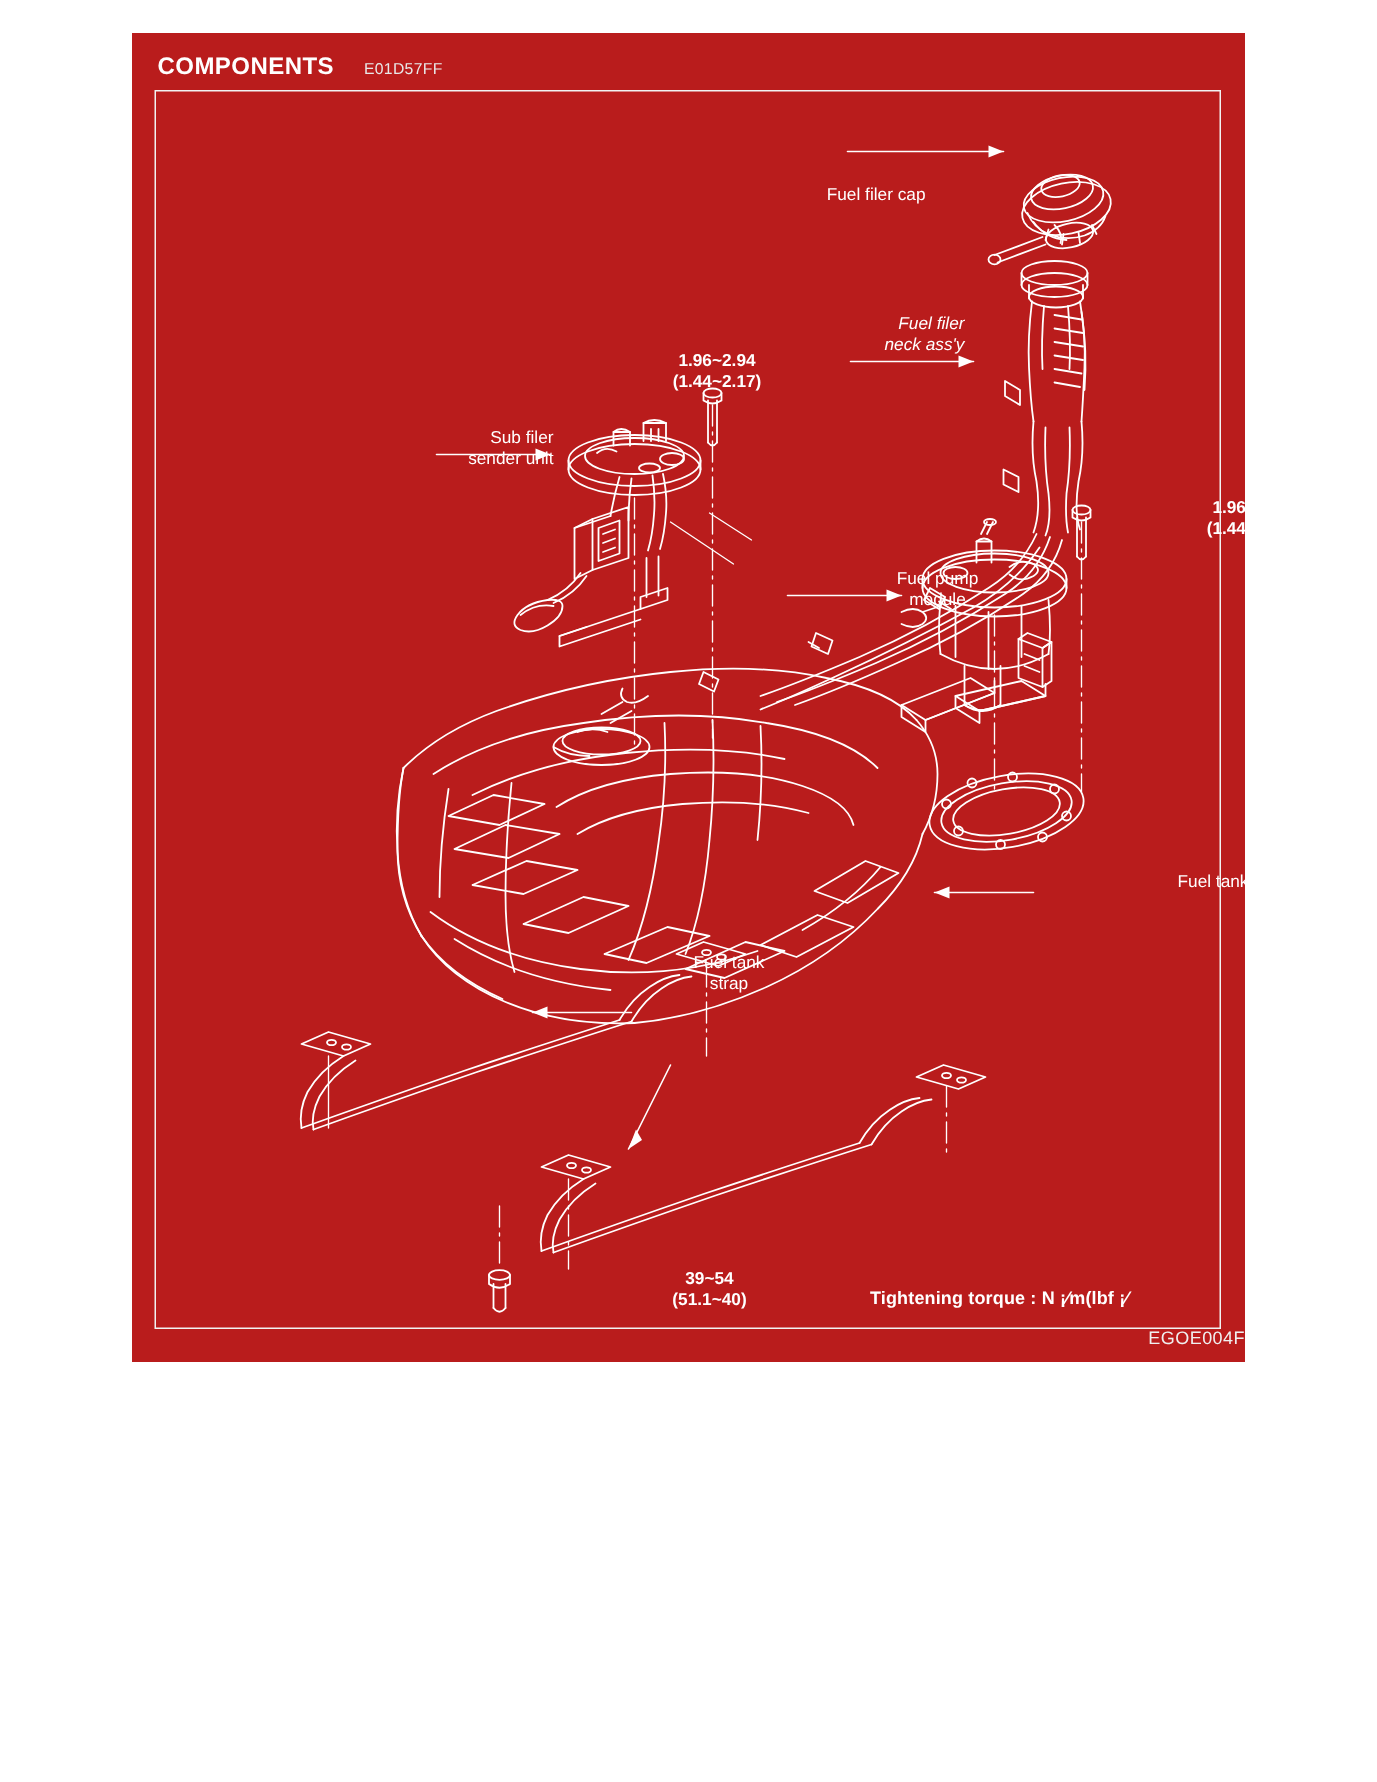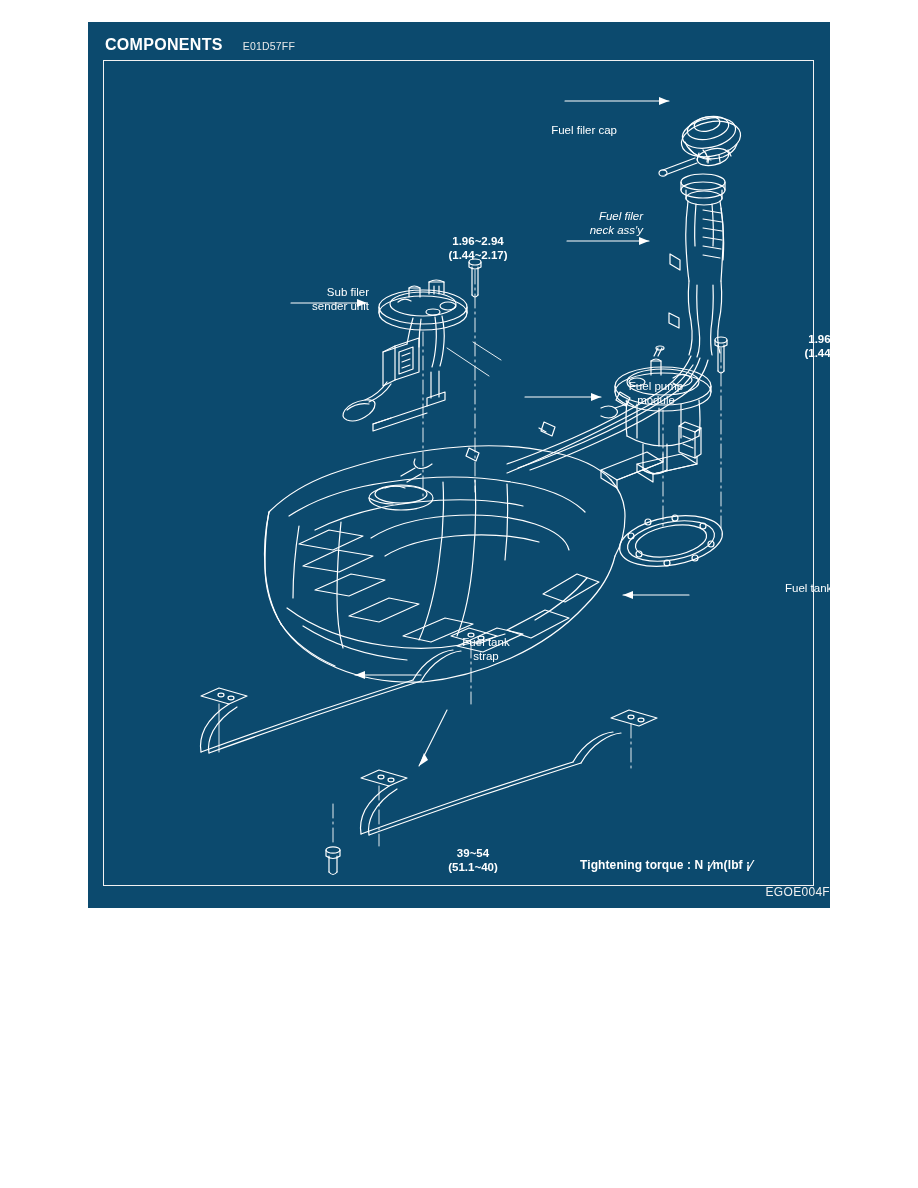--- a/index.html
+++ b/index.html
@@ -15,21 +15,21 @@
     overflow: hidden;
   }
 
   
   #figure-page {
     position: absolute;
     left: 88px;
     top: 22px;
     width: 742px;
     height: 886px;
-    background: #0c4a6e;
+    background: #b91c1c;
   }
 
   #figure-header {
     position: absolute;
     left: 17px;
     top: 14px;
     display: flex;
     align-items: baseline;
     gap: 20px;
   }
@@ -400,21 +400,21 @@
   </svg>
 
   <div class="callout right-al" style="left:437px; top:102px; width:92px;">Fuel filer cap</div>
 
   <div class="callout right-al" style="left:463px; top:188px; width:92px;font-style:italic;">Fuel filer
 neck ass'y</div>
 
   <div class="callout right-al" style="left:185px; top:264px; width:96px;">Sub filer
 sender unit</div>
 
-  <div class="callout center-al" style="left:528px; top:358px; width:80px;">Fuel pump
+  <div class="callout center-al" style="left:497px; top:358px; width:80px;">Fuel pump
 module</div>
 
   <div class="callout" style="left:697px; top:560px; width:100px;">Fuel tank</div>
 
   <div class="callout center-al" style="left:362px; top:614px; width:72px;">Fuel tank
 strap</div>
 
   <div class="torque" style="left:338px; top:212px; width:104px;">1.96~2.94
 (1.44~2.17)</div>
 

